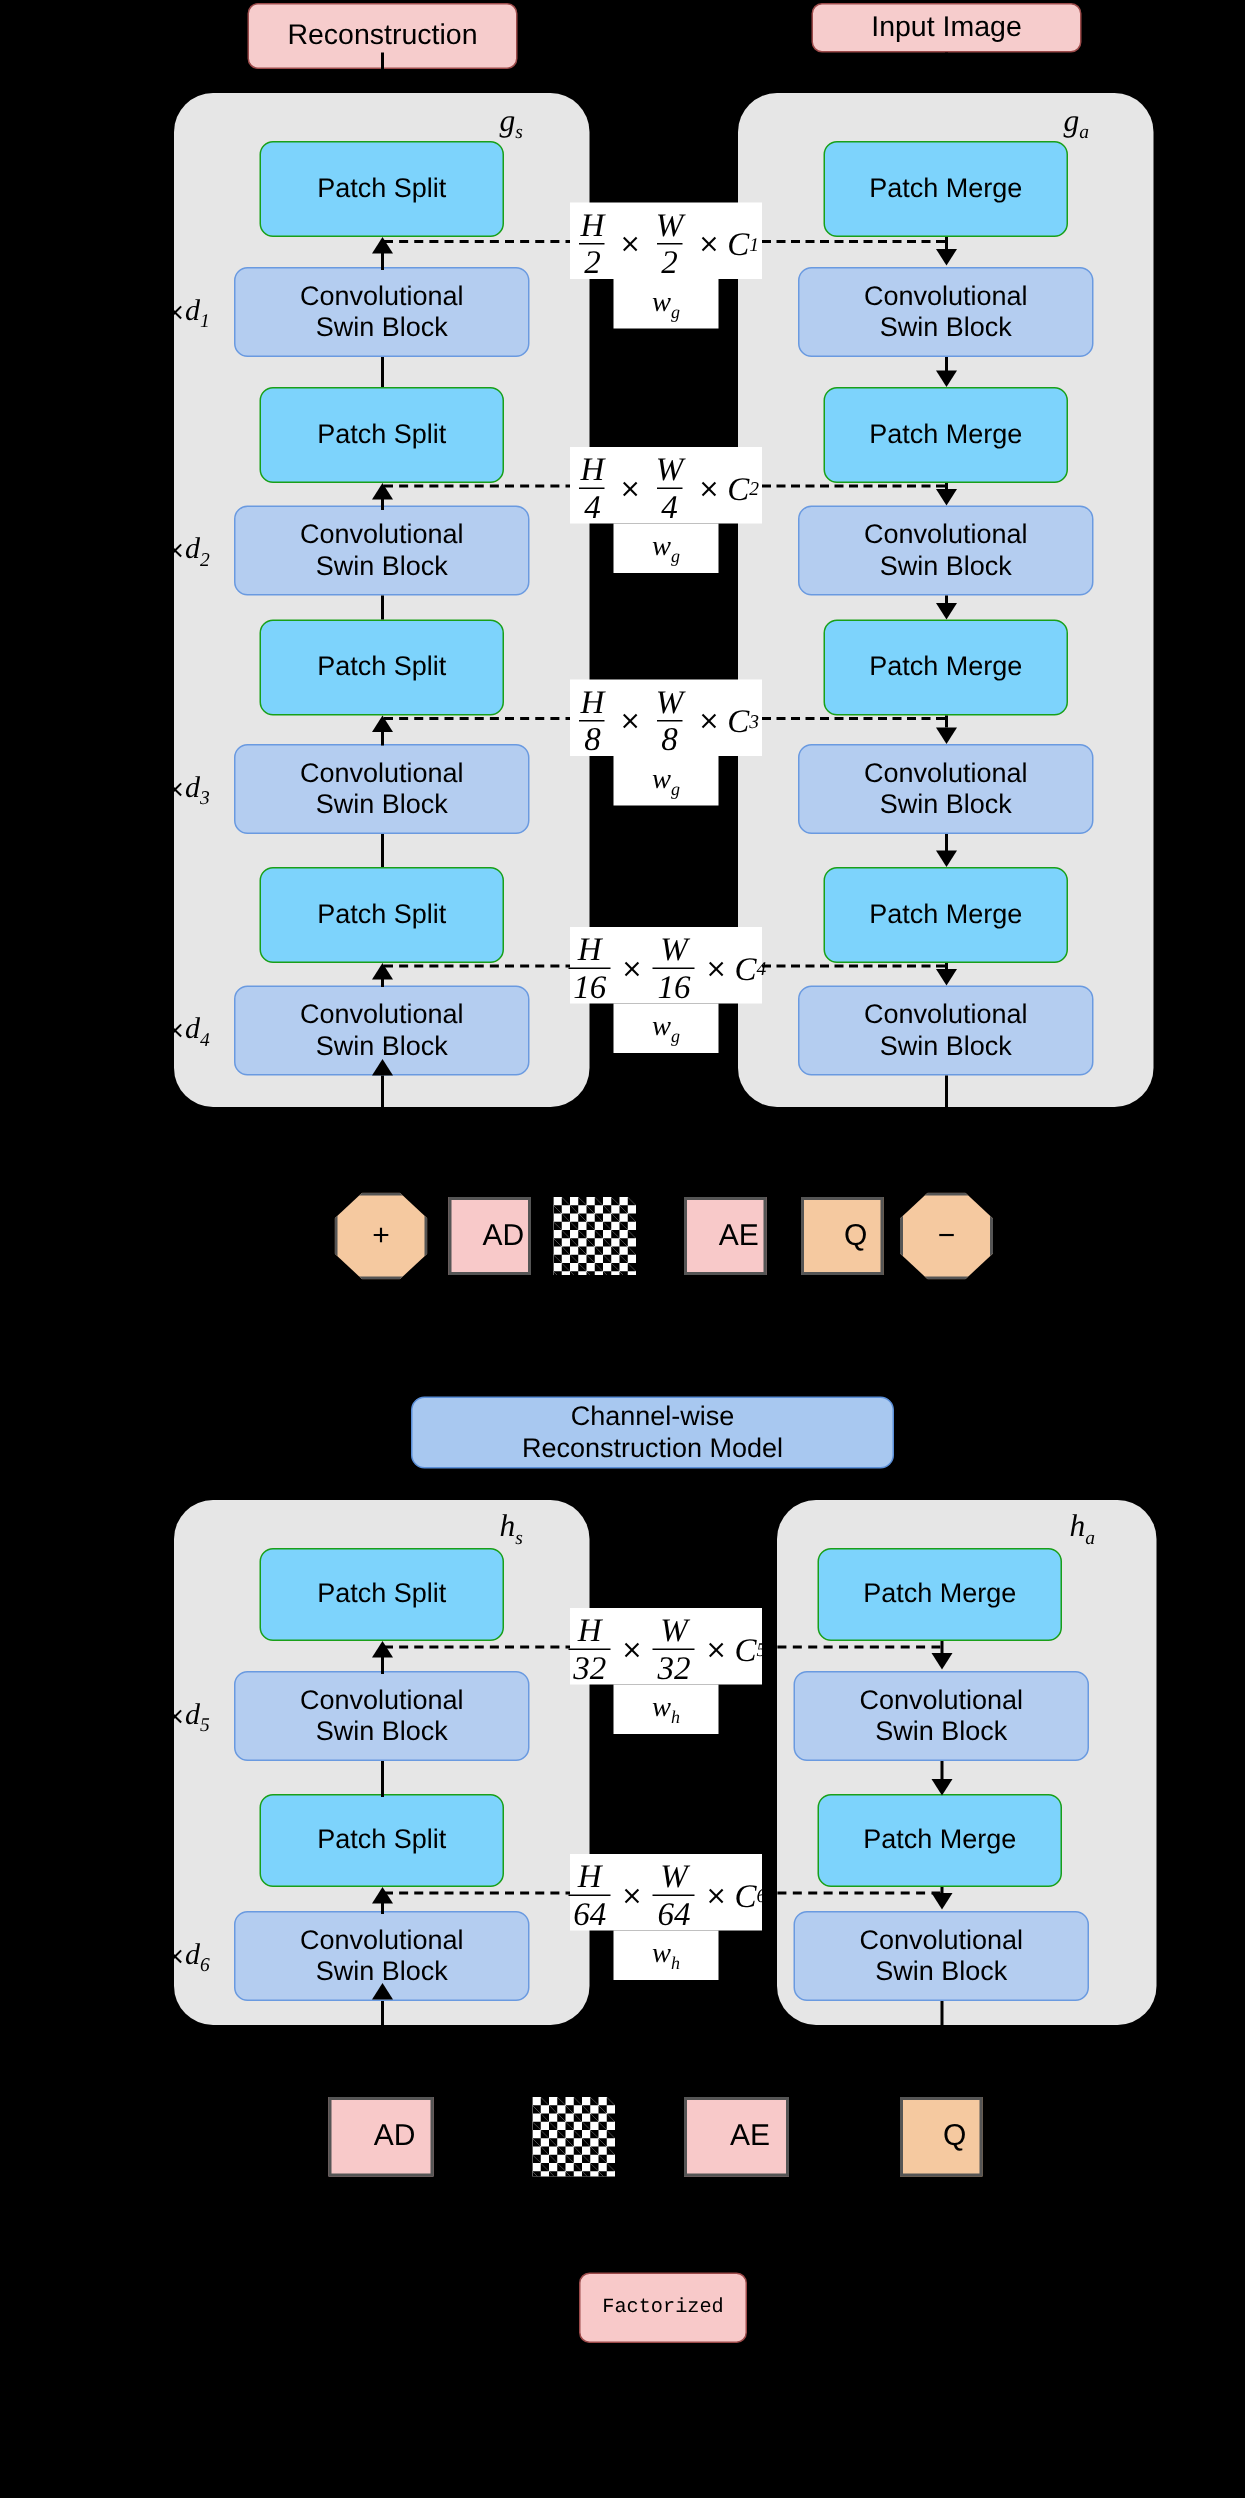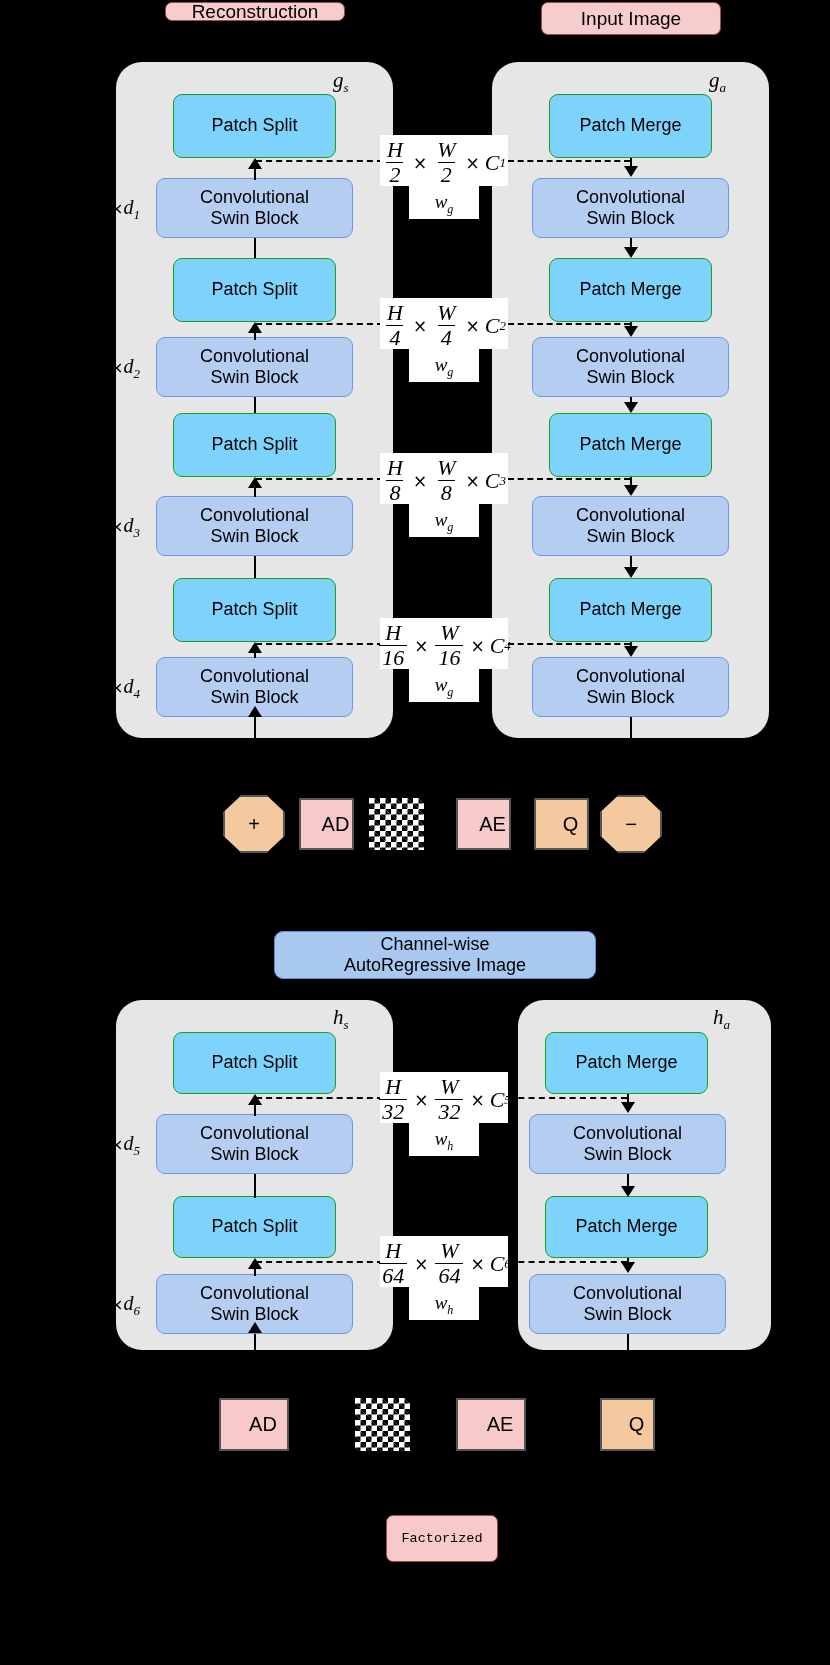--- a/index.html
+++ b/index.html
@@ -72,21 +72,21 @@
   .vline{background:#000;width:2px;}
   .dash{height:0;border-top:2px dashed #000;}
   .arrow-up,.arrow-dn{width:0;height:0;border-left:7px solid transparent;
                       border-right:7px solid transparent;}
   .arrow-up{border-bottom:11px solid #000;}
   .arrow-dn{border-top:11px solid #000;}
 </style>
 </head>
 <body>
 
-<div class="abs pill" style="left:165px;top:2px;width:180px;height:19px;">
+<div class="abs pill" style="left:165px;top:2px;width:180px;height:44px;">
   <span>Reconstruction</span>
 </div>
 <div class="abs pill" style="left:541px;top:2px;width:180px;height:33px;">
   <span>Input Image</span>
 </div>
 
 <div class="abs vline" style="left:254px;top:35px;height:30px;"></div>
 <div class="abs vline" style="left:630px;top:35px;height:43px;"></div>
 <div class="abs arrow-dn" style="left:624px;top:76px;"></div>
 
@@ -303,21 +303,21 @@
   </div>
 <div class="abs ico sq orangesq" style="left:534px;top:798px;width:55px;height:52px;">
   <span>Q</span>
   </div>
 <div class="abs ico oct" style="left:600px;top:795px;width:62px;height:58px;">
   <span>−</span>
   </div>
 
 <div class="abs blk blue2" style="left:274px;top:931px;width:322px;height:48px;">
   <span>
-    <span>Channel-wise</span><br><span>AutoRegressive Image</span>
+    <span>Channel-wise</span><br><span>Reconstruction Model</span>
   </span>
 </div>
 <div class="abs vline" style="left:254px;top:979px;height:23px;"></div>
 
 <div class="abs stage" style="left:116px;top:1000px;width:277px;height:350px;"></div>
 <div class="abs stage-label" style="left:333px;top:1005px;">
   <span>h</span><sub>s</sub>
 </div>
 
 <div class="abs stage" style="left:518px;top:1000px;width:253px;height:350px;"></div>

